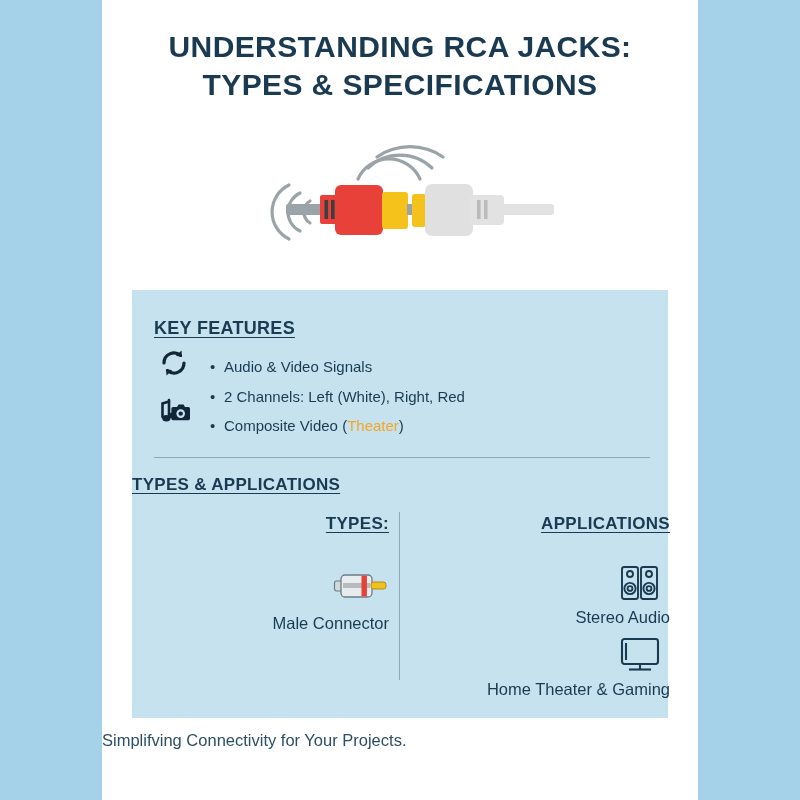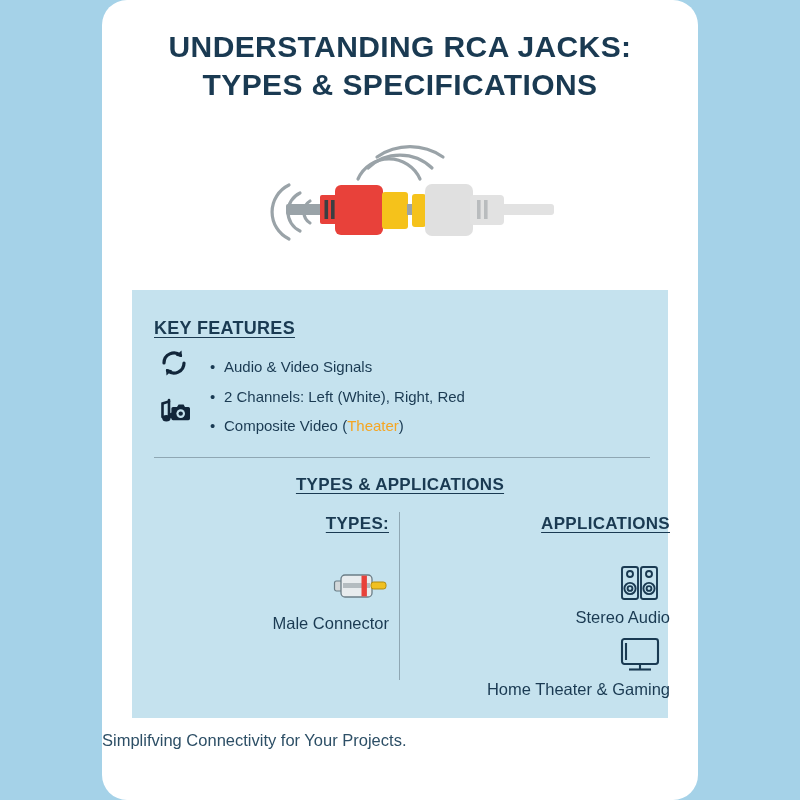--- a/index.html
+++ b/index.html
@@ -21,21 +21,20 @@
   }
 
   
   .card {
     position: absolute;
     left: 102px;
     top: 0;
     width: 596px;
     height: 800px;
     background: #ffffff;
-    border-radius: 25px;
   }
 
   
   .title-block {
     position: absolute;
     left: 0;
     top: 28px;
     width: 596px;
     text-align: center;
   }
@@ -115,21 +114,21 @@
     height: 1px;
     background: #8fa7b3;
   }
 
   
   .ta-heading {
     position: absolute;
     left: 0;
     top: 185px;
     width: 536px;
-    text-align: center;
+    text-align: left;
     color: #1a3a52;
     font-size: 17px;
     font-weight: bold;
     letter-spacing: 0.3px;
   }
   .ta-heading span {
     text-decoration: underline;
     text-underline-offset: 3px;
   }
 

